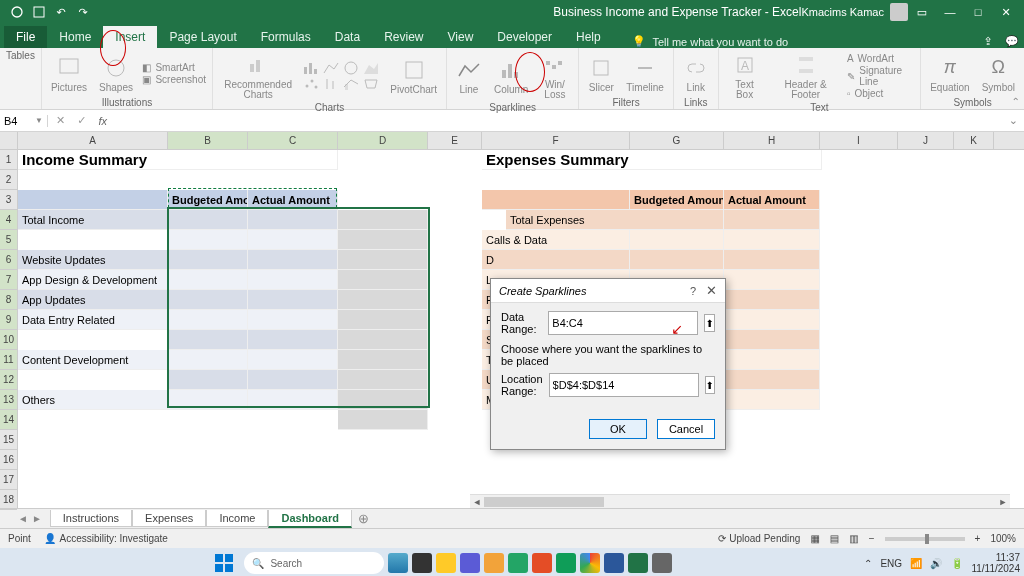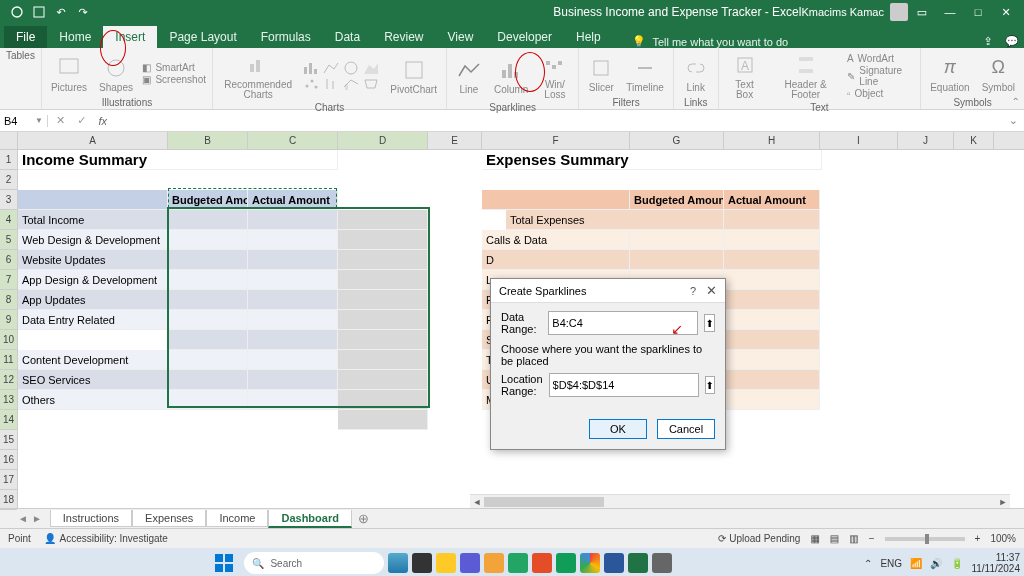--- a/index.html
+++ b/index.html
@@ -81,21 +81,21 @@
   
   .taskbar { background:#dce6f1; height:30px; display:flex; align-items:center; padding:0 4px; gap:4px;}
   .taskbar .start { width:32px; height:24px; display:flex; align-items:center; justify-content:center;}
   .taskbar .search { background:#fff; border-radius:14px; height:22px; width:140px; display:flex; align-items:center; padding:0 8px; gap:6px; font-size:10px; color:#666;}
   .taskbar .tray { margin-left:auto; display:flex; gap:8px; align-items:center; font-size:10px; color:#333;}
   .taskbar .tb-icon { width:20px; height:20px; border-radius:3px; display:inline-block;}
   .taskbar .clock { text-align:right; line-height:1.1;}
   
   .dialog { position:absolute; left:490px; top:278px; width:236px; background:#f0f0f0; border:1px solid #888; box-shadow:2px 2px 8px rgba(0,0,0,.3); font-size:11px;}
   .dialog .dlg-title { background:#fff; padding:4px 8px; display:flex; align-items:center; border-bottom:1px solid #ddd;}
-  .dialog .dlg-title .t { flex:1; }
+  .dialog .dlg-title .t { flex:1;font-style:italic; }
   .dialog .dlg-title .help { margin-right:10px; color:#555;}
   .dialog .dlg-title .close { color:#555; font-size:13px;}
   .dialog .body { padding:8px 10px; }
   .dialog .section-label { margin-bottom:6px; }
   .dialog .field { display:flex; align-items:center; gap:6px; margin-bottom:8px;}
   .dialog .field label { width:76px; }
   .dialog .field input { flex:1; border:1px solid #aaa; height:15px; padding:11px 3px; font-size:11px;}
   .dialog .field .rangebtn { width:18px; height:18px; border:1px solid #aaa; background:#fff; display:flex; align-items:center; justify-content:center; font-size:10px;}
   .dialog .btns { display:flex; justify-content:flex-end; gap:10px; padding:6px 10px 10px;}
   .dialog .btns button { width:58px; height:20px; border:1px solid #0078d4; background:#fff; font-size:11px;}
@@ -413,41 +413,39 @@
       <div>18</div>
     </div>
   <div class="cells" id="cells">
       <div class="cell hdr" style="left: 0px; top: 0px; width: 320px; height: 20px;">Income Summary</div>
       <div class="cell blue-hdr" style="left: 150px; top: 40px; width: 80px; height: 20px;">Budgeted Amount</div>
       <div class="cell blue-hdr" style="left: 230px; top: 40px; width: 90px; height: 20px;">Actual Amount</div>
       <div class="cell blue-hdr" style="left: 0px; top: 40px; width: 150px; height: 20px;"></div>
       <div class="cell blue-row" style="left: 0px; top: 60px; width: 150px; height: 20px;">Total Income</div>
       <div class="cell blue-row" style="left: 150px; top: 60px; width: 80px; height: 20px;"></div>
       <div class="cell blue-row" style="left: 230px; top: 60px; width: 90px; height: 20px;"></div>
-      <div class="cell blue-alt" style="left: 0px; top: 80px; width: 150px; height: 20px;">Web Design &amp; Development</div>
       <div class="cell blue-alt" style="left: 150px; top: 80px; width: 80px; height: 20px;"></div>
       <div class="cell blue-alt" style="left: 230px; top: 80px; width: 90px; height: 20px;"></div>
       <div class="cell blue-row" style="left: 0px; top: 100px; width: 150px; height: 20px;">Website Updates</div>
       <div class="cell blue-row" style="left: 150px; top: 100px; width: 80px; height: 20px;"></div>
       <div class="cell blue-row" style="left: 230px; top: 100px; width: 90px; height: 20px;"></div>
       <div class="cell blue-alt" style="left: 0px; top: 120px; width: 150px; height: 20px;">App Design &amp; Development</div>
       <div class="cell blue-alt" style="left: 150px; top: 120px; width: 80px; height: 20px;"></div>
       <div class="cell blue-alt" style="left: 230px; top: 120px; width: 90px; height: 20px;"></div>
       <div class="cell blue-row" style="left: 0px; top: 140px; width: 150px; height: 20px;">App Updates</div>
       <div class="cell blue-row" style="left: 150px; top: 140px; width: 80px; height: 20px;"></div>
       <div class="cell blue-row" style="left: 230px; top: 140px; width: 90px; height: 20px;"></div>
       <div class="cell blue-alt" style="left: 0px; top: 160px; width: 150px; height: 20px;">Data Entry Related</div>
       <div class="cell blue-alt" style="left: 150px; top: 160px; width: 80px; height: 20px;"></div>
       <div class="cell blue-alt" style="left: 230px; top: 160px; width: 90px; height: 20px;"></div>
       <div class="cell blue-row" style="left: 150px; top: 180px; width: 80px; height: 20px;"></div>
       <div class="cell blue-row" style="left: 230px; top: 180px; width: 90px; height: 20px;"></div>
       <div class="cell blue-alt" style="left: 0px; top: 200px; width: 150px; height: 20px;">Content Development</div>
       <div class="cell blue-alt" style="left: 150px; top: 200px; width: 80px; height: 20px;"></div>
       <div class="cell blue-alt" style="left: 230px; top: 200px; width: 90px; height: 20px;"></div>
-      <div class="cell blue-row" style="left: 0px; top: 220px; width: 150px; height: 20px;">SEO Services</div>
       <div class="cell blue-row" style="left: 150px; top: 220px; width: 80px; height: 20px;"></div>
       <div class="cell blue-row" style="left: 230px; top: 220px; width: 90px; height: 20px;"></div>
       <div class="cell blue-alt" style="left: 0px; top: 240px; width: 150px; height: 20px;">Others</div>
       <div class="cell blue-alt" style="left: 150px; top: 240px; width: 80px; height: 20px;"></div>
       <div class="cell blue-alt" style="left: 230px; top: 240px; width: 90px; height: 20px;"></div>
       <div class="cell gray" style="left: 320px; top: 60px; width: 90px; height: 20px;"></div>
       <div class="cell gray" style="left: 320px; top: 80px; width: 90px; height: 20px;"></div>
       <div class="cell gray" style="left: 320px; top: 100px; width: 90px; height: 20px;"></div>
       <div class="cell gray" style="left: 320px; top: 120px; width: 90px; height: 20px;"></div>
       <div class="cell gray" style="left: 320px; top: 140px; width: 90px; height: 20px;"></div>

